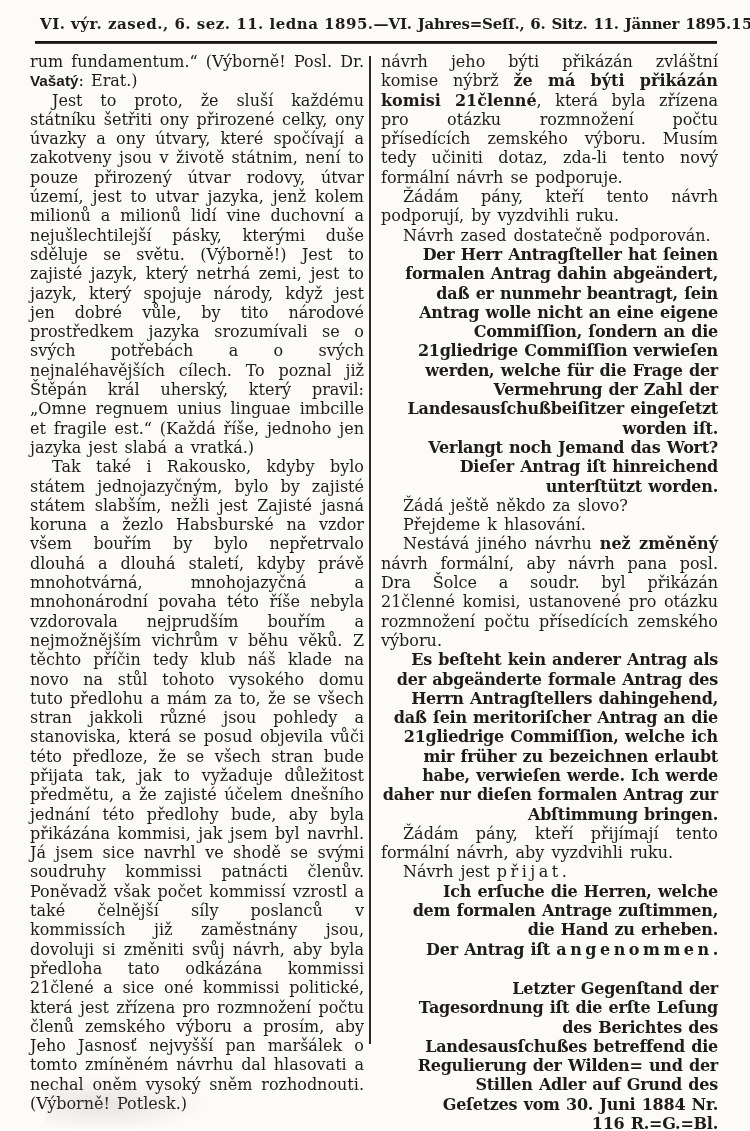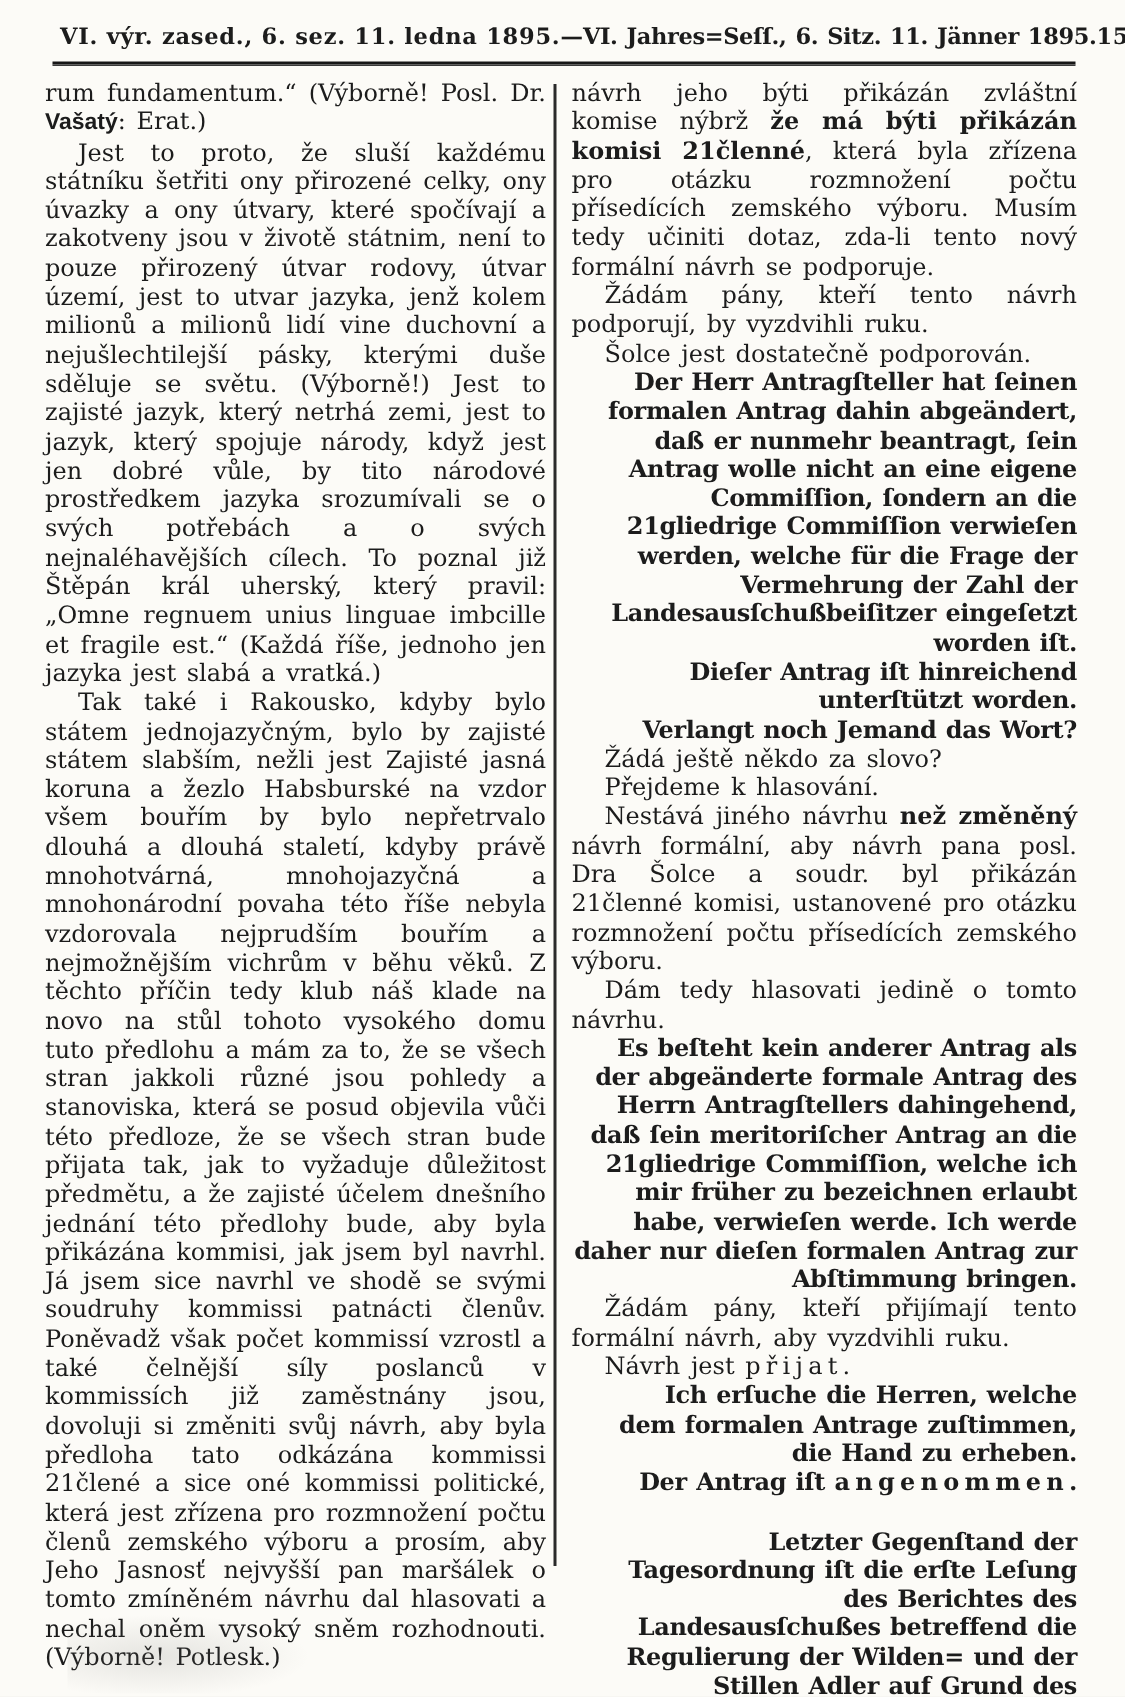--- a/index.html
+++ b/index.html
@@ -79,28 +79,27 @@
       <p class="para"><span>rum fundamentum.“ (Výborně! Posl. Dr. </span><span class="lead">Vašatý</span><span>: Erat.)</span></p>
       <p class="para ind"><span>Jest to proto, že sluší každému státníku šetřiti ony přirozené celky, ony úvazky a ony útvary, které spočívají a zakotveny jsou v životě státnim, není to pouze přirozený útvar rodovy, útvar území, jest to utvar jazyka, jenž kolem milionů a milionů lidí vine duchovní a nejušlechtilejší pásky, kterými duše sděluje se světu. (Výborně!) Jest to zajisté jazyk, který netrhá zemi, jest to jazyk, který spojuje národy, když jest jen dobré vůle, by tito národové prostředkem jazyka srozumívali se o svých potřebách a o svých nejnaléhavějších cílech. To poznal již Štěpán král uherský, který pravil: „Omne regnuem unius linguae imbcille et fragile est.“ (Každá říše, jednoho jen jazyka jest slabá a vratká.)</span></p>
       <p class="para ind"><span>Tak také i Rakousko, kdyby bylo státem jednojazyčným, bylo by zajisté státem slabším, nežli jest Zajisté jasná koruna a žezlo Habsburské na vzdor všem bouřím by bylo nepřetrvalo dlouhá a dlouhá staletí, kdyby právě mnohotvárná, mnohojazyčná a mnohonárodní povaha této říše nebyla vzdorovala nejprudším bouřím a nejmožnějším vichrům v běhu věků. Z těchto příčin tedy klub náš klade na novo na stůl tohoto vysokého domu tuto předlohu a mám za to, že se všech stran jakkoli různé jsou pohledy a stanoviska, která se posud objevila vůči této předloze, že se všech stran bude přijata tak, jak to vyžaduje důležitost předmětu, a že zajisté účelem dnešního jednání této předlohy bude, aby byla přikázána kommisi, jak jsem byl navrhl. Já jsem sice navrhl ve shodě se svými soudruhy kommissi patnácti členův. Poněvadž však počet kommissí vzrostl a také čelnější síly poslanců v kommissích již zaměstnány jsou, dovoluji si změniti svůj návrh, aby byla předloha tato odkázána kommissi 21člené a sice oné kommissi politické, která jest zřízena pro rozmnožení počtu členů zemského výboru a prosím, aby Jeho Jasnosť nejvyšší pan maršálek o tomto zmíněném návrhu dal hlasovati a nechal oněm vysoký sněm rozhodnouti. (Výborně! Potlesk.)</span></p>
     </div>
 
   <div class="divider"></div>
 
   <div class="col col-right">
       <p class="para"><span>návrh jeho býti přikázán zvláštní komise nýbrž </span><span class="b">že má býti přikázán komisi 21členné</span><span>, která byla zřízena pro otázku rozmnožení počtu přísedících zemského výboru. Musím tedy učiniti dotaz, zda-li tento nový formální návrh se podporuje.</span></p>
       <p class="para ind"><span>Žádám pány, kteří tento návrh podporují, by vyzdvihli ruku.</span></p>
-      <p class="para ind"><span>Šolce jest dostatečně podporován.</span></p>
+      <p class="para ind"><span>Návrh zased dostatečně podporován.</span></p>
       <p class="para de ind"><span>Der Herr Antragſteller hat ſeinen formalen Antrag dahin abgeändert, daß er nunmehr beantragt, ſein Antrag wolle nicht an eine eigene Commiſſion, ſondern an die 21gliedrige Commiſſion verwieſen werden, welche für die Frage der Vermehrung der Zahl der Landesausſchußbeiſitzer eingeſetzt worden iſt.</span></p>
+      <p class="para de ind"><span>Verlangt noch Jemand das Wort?</span></p>
       <p class="para de ind"><span>Dieſer Antrag iſt hinreichend unterſtützt worden.</span></p>
-      <p class="para de ind"><span>Verlangt noch Jemand das Wort?</span></p>
       <p class="para ind"><span>Žádá ještě někdo za slovo?</span></p>
       <p class="para ind"><span>Přejdeme k hlasování.</span></p>
       <p class="para ind"><span>Nestává jiného návrhu </span><span class="b">než změněný</span><span> návrh formální, aby návrh pana posl. Dra Šolce a soudr. byl přikázán 21členné komisi, ustanovené pro otázku rozmnožení počtu přísedících zemského výboru.</span></p>
-      <p class="para ind"><span>Dám tedy hlasovati jedině o tomto návrhu.</span></p>
       <p class="para de ind"><span>Es beſteht kein anderer Antrag als der abgeänderte formale Antrag des Herrn Antragſtellers dahingehend, daß ſein meritoriſcher Antrag an die 21gliedrige Commiſſion, welche ich mir früher zu bezeichnen erlaubt habe, verwieſen werde. Ich werde daher nur dieſen formalen Antrag zur Abſtimmung bringen.</span></p>
       <p class="para ind"><span>Žádám pány, kteří přijímají tento formální návrh, aby vyzdvihli ruku.</span></p>
       <p class="para ind"><span>Návrh jest </span><span class="spaced">přijat</span><span>.</span></p>
       <p class="para de ind"><span>Ich erſuche die Herren, welche dem formalen Antrage zuſtimmen, die Hand zu erheben.</span></p>
       <p class="para de ind"><span>Der Antrag iſt </span><span class="spaced">angenommen</span><span>.</span></p>
       <p class="para de ind gap block"><span>Letzter Gegenſtand der Tagesordnung iſt die erſte Leſung des Berichtes des Landesausſchußes betreffend die Regulierung der Wilden= und der Stillen Adler auf Grund des Geſetzes vom 30. Juni 1884 Nr. 116 R.=G.=Bl.</span></p>
     </div>
 
   <div class="smudge"></div>
 

